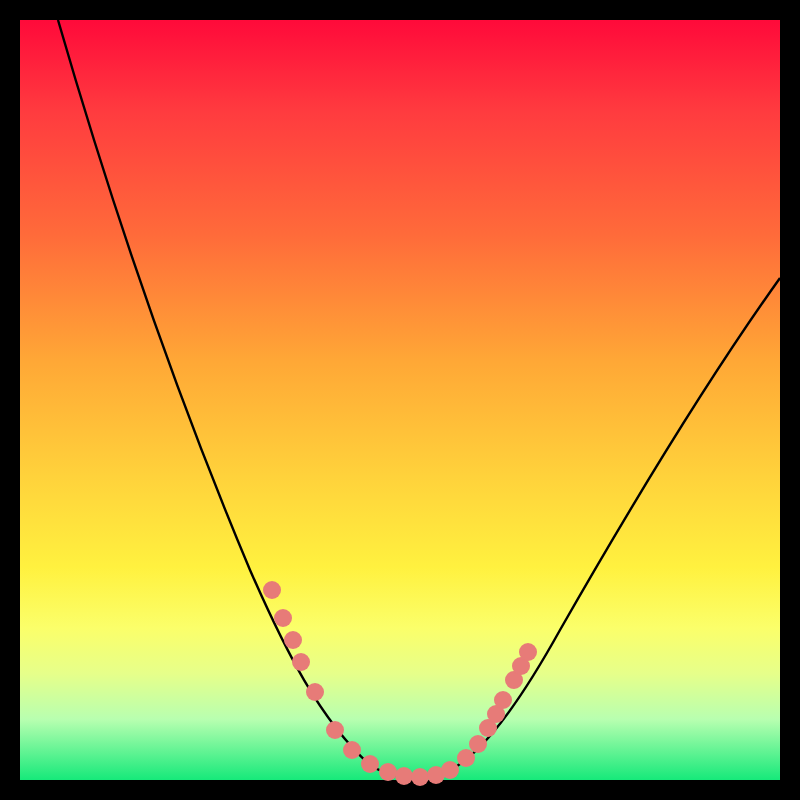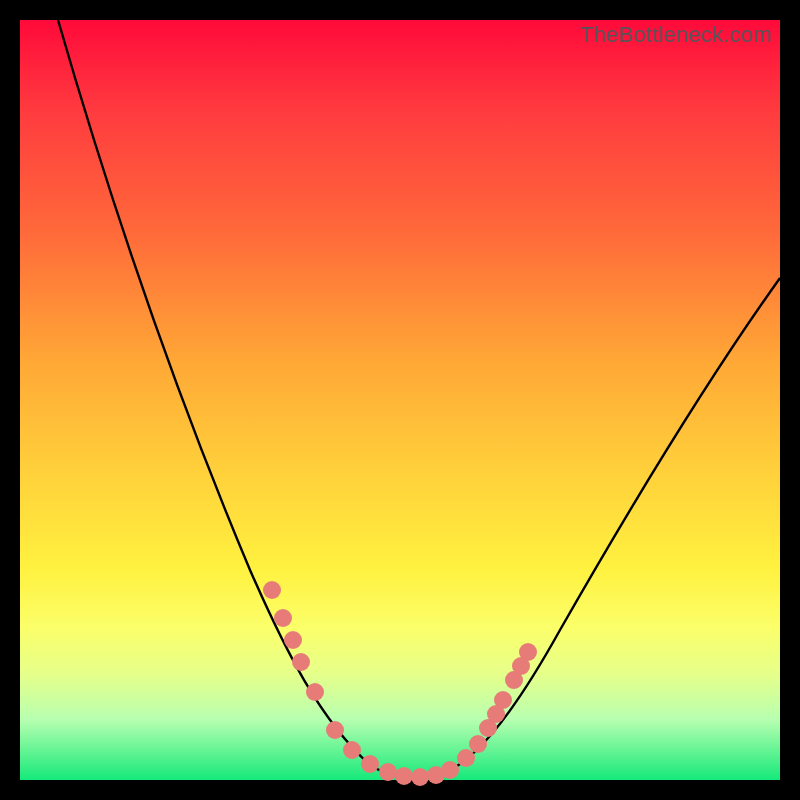--- a/index.html
+++ b/index.html
@@ -88,14 +88,13 @@
       <circle cx="458" cy="724" r="9"></circle>
       <circle cx="468" cy="708" r="9"></circle>
       <circle cx="476" cy="694" r="9"></circle>
       <circle cx="483" cy="680" r="9"></circle>
       <circle cx="494" cy="660" r="9"></circle>
       <circle cx="501" cy="646" r="9"></circle>
       <circle cx="508" cy="632" r="9"></circle>
     </g>
   </svg>
 
-  <div class="watermark">TheBottleneck.com</div>
 </div>
 
 </body></html>

